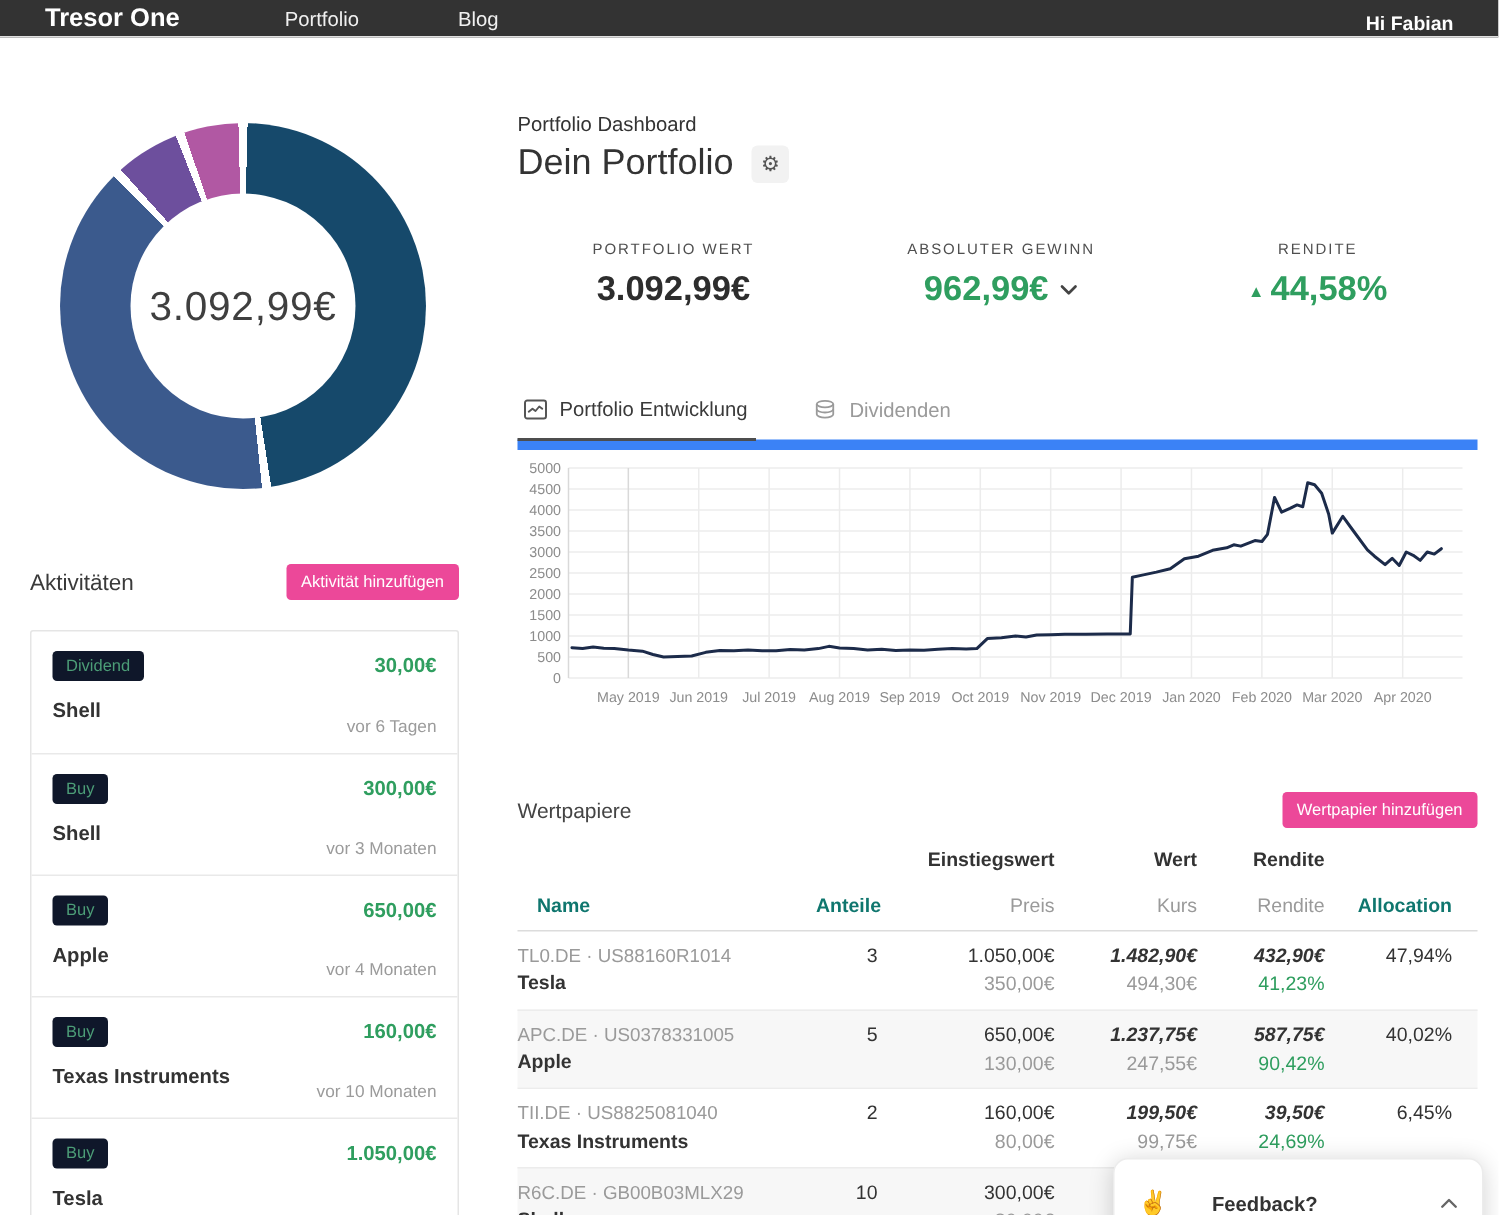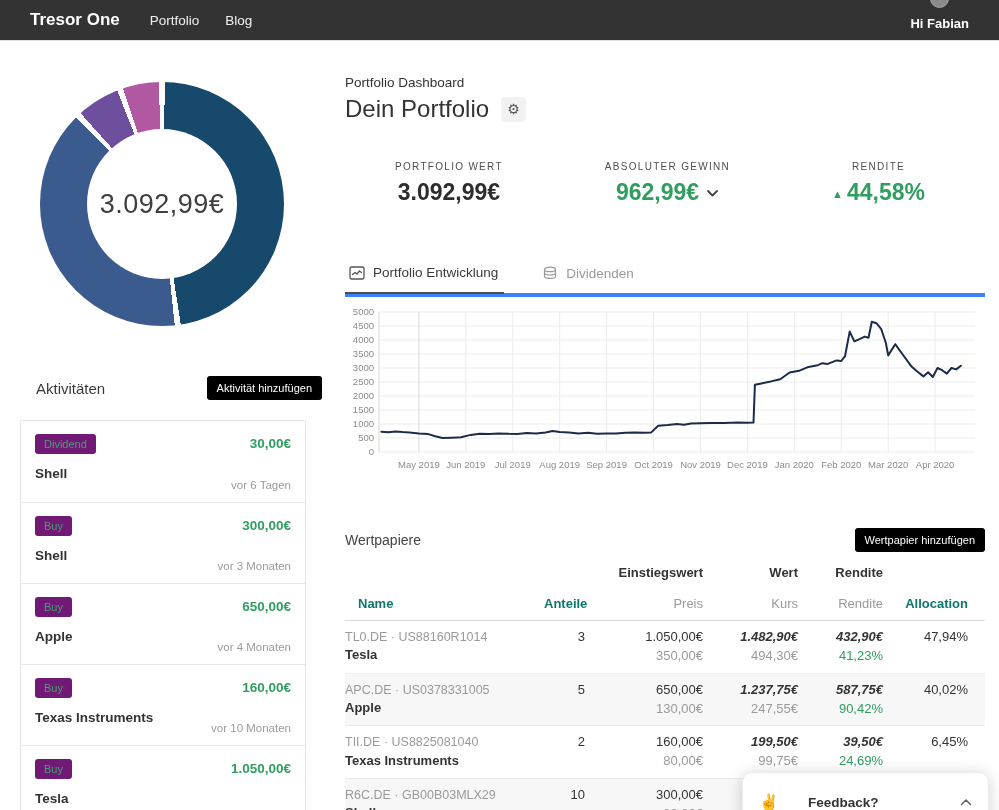--- a/index.html
+++ b/index.html
@@ -3,54 +3,55 @@
 <meta charset="utf-8">
 <style>
   * { margin:0; padding:0; box-sizing:border-box; }
   html,body { width:999px; height:810px; }
   body {
     position:relative; overflow:hidden; background:#fff;
     font-family:"Liberation Sans", sans-serif; color:#333;
   }
   
   .nav {
-    position:absolute; top:0; left:0; width:999px; height:41px;
+    position:absolute; top:0; left:0; width:999px; height:25px;
     background:#333333; display:flex; align-items:center; padding:0 30px;
     border-bottom:1px solid #e0e0e0;
+    gap:40px;
   }
   .brand { color:#fff; font-weight:700; font-size:17px; margin-right:30px; cursor:pointer; }
   .nav-link { color:#f0f0f0; font-size:13.5px; margin-right:26px; cursor:pointer; }
   .nav-right { margin-left:auto; display:flex; align-items:center; gap:8px;flex-direction:column; }
   .avatar { width:19px; height:19px; border-radius:50%; background:#8b8b8b; border:1px solid #a5a5a5; }
   .username { color:#fff; font-size:13px; font-weight:700; }
   
   .donut { position:absolute; left:40px; top:82px; width:244px; height:244px; border-radius:50%; }
   .donut-hole {
     position:absolute; inset:47px; background:#fff; border-radius:50%;
     display:flex; align-items:center; justify-content:center;
   }
   .donut-value { font-size:27px; color:#3f3f3f; font-weight:500; letter-spacing:.5px; }
   
   .act-head {
-    position:absolute; left:36px; top:376px; width:286px;
+    position:absolute; left:20px; top:376px; width:286px;
     display:flex; justify-content:space-between; align-items:center;
   }
   .act-title { font-size:15px; color:#3a3a3a; }
   .btn-teal {
-    background:#000000; color:#fff; font-size:11px; border:none; border-radius:3px;
+    background:#ec4899; color:#fff; font-size:11px; border:none; border-radius:3px;
     padding:6px 10px; cursor:pointer; font-family:inherit;
   }
   .activity-list {
     position:absolute; left:20px; top:420px; width:286px;
     border:1px solid #e5e5e5; border-radius:2px; background:#fff;
   }
   .activity-item { height:81px; position:relative; padding:13px 14px; cursor:pointer; }
   .activity-item + .activity-item { border-top:1px solid #e9e9e9; }
   .badge {
-    display:inline-block; background:#701a75; color:#4c9d77;
+    display:inline-block; background:#0f172a; color:#4c9d77;
     font-size:11px; padding:4px 9px; border-radius:3px;
   }
   .amount { position:absolute; right:14px; top:15px; font-weight:700; font-size:13.5px; color:#2f9e5f; }
   .act-name { margin-top:12px; font-weight:700; font-size:13.5px; color:#333; }
   .when { position:absolute; right:14px; bottom:11px; font-size:11.5px; color:#9b9b9b; }
   
   .main { position:absolute; left:345px; top:41px; width:640px; }
   .breadcrumb { position:absolute; top:34px; left:0; font-size:13.5px; color:#333; }
   .title-row { position:absolute; top:54px; left:0; display:flex; align-items:center; gap:12px; }
   .page-title { font-size:24px; color:#333; font-weight:400; }
@@ -66,21 +67,21 @@
   .stat { text-align:center; }
   .stat-label { font-size:10px; letter-spacing:1.3px; color:#4f4f4f; margin-bottom:7px; }
   .stat-value { font-size:23px; font-weight:600; color:#2d2d2d; }
   .green { color:#2f9e5f; }
   .red { color:#d9534f; }
   .up-arrow { font-size:11px; margin-right:4px; vertical-align:2px; }
   .stat-chev { margin-left:7px; vertical-align:2px; cursor:pointer; }
   
   .tabs {
     position:absolute; top:222px; left:0; width:640px;
-    display:flex; gap:34px; border-bottom:4px solid #3b82f6;
+    display:flex; gap:34px; border-bottom:7px solid #3b82f6;
   }
   .tab {
     display:flex; align-items:center; gap:8px; padding:2px 6px 12px 4px;
     font-size:13.5px; color:#9a9a9a; cursor:pointer;
   }
   .tab.active { color:#3a3a3a; border-bottom:2px solid #4d4d4d; margin-bottom:-1px; }
   
   .chart-svg { position:absolute; top:263px; left:0; }
   .chart-svg .tick { font-size:9.5px; fill:#8c8c8c; font-family:"Liberation Sans",sans-serif; }
   .chart-svg .xtick { font-size:9.5px; fill:#8c8c8c; font-family:"Liberation Sans",sans-serif; }

